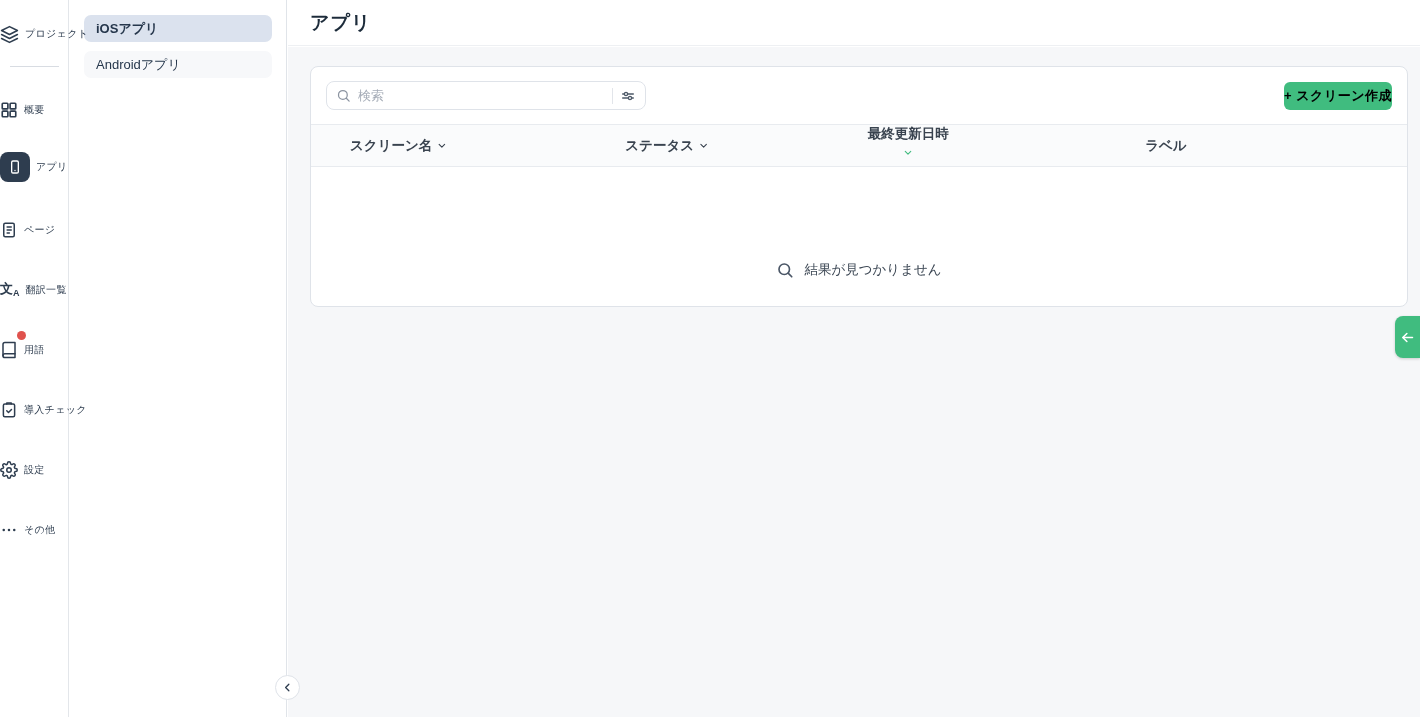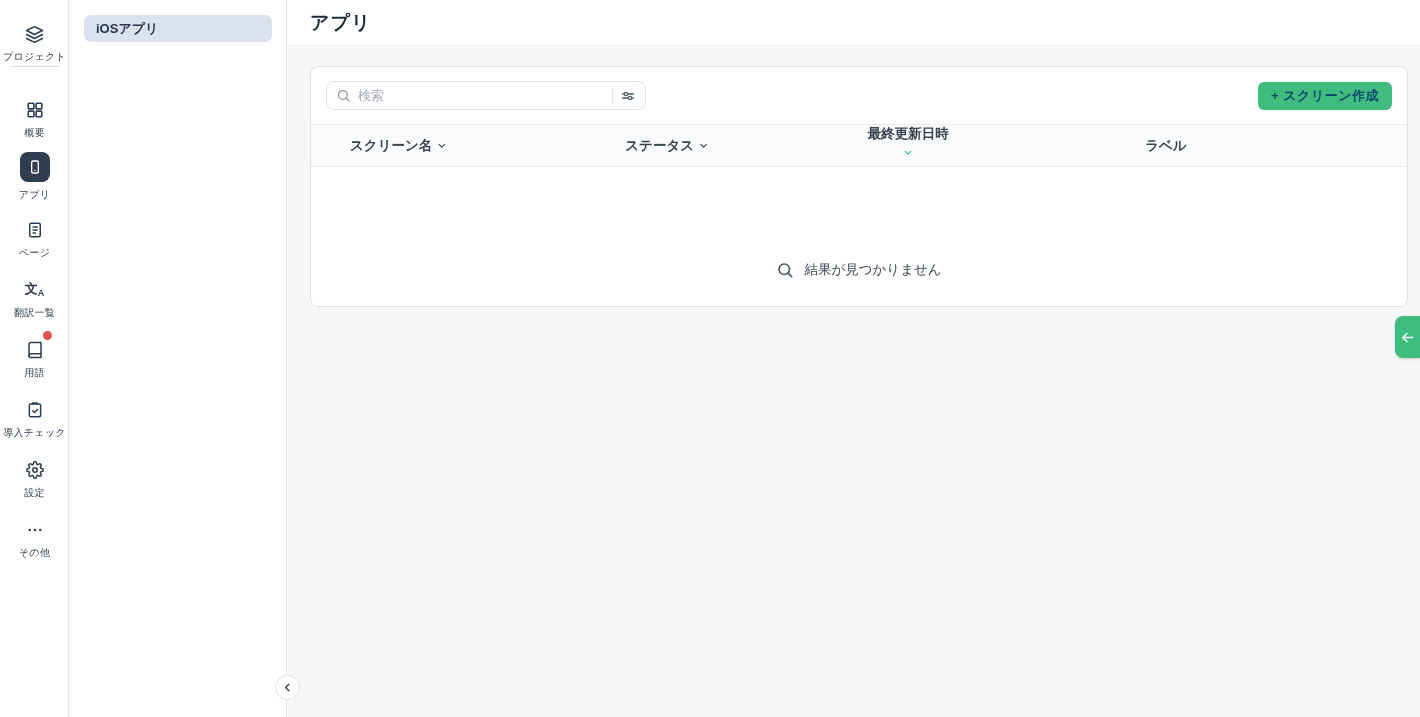--- a/index.html
+++ b/index.html
@@ -2,21 +2,21 @@
 <html><head>
 <meta charset="utf-8">
 <style>
   * { margin:0; padding:0; box-sizing:border-box; }
   html,body { width:1420px; height:717px; overflow:hidden; }
   body { font-family:"Liberation Sans","DejaVu Sans",sans-serif; background:#fff; color:#26374c; }
   .page { position:relative; width:1420px; height:717px; background:#fff; }
 
   
   .primary-sidebar { position:absolute; left:0; top:0; bottom:0; width:69px; background:#fff; border-right:1px solid #e3e6ea; z-index:2; }
-  .ps-item { position:absolute; left:0; width:69px; display:flex; flex-direction:column; align-items:center; gap:6px; cursor:pointer; }
+  .ps-item { position:absolute; left:0; width:69px; display:flex; align-items:center; gap:6px; cursor:pointer; }
   .ps-icon { height:20px; display:flex; align-items:center; justify-content:center; color:#2e3d4f; position:relative; }
   .ps-icon svg { display:block; }
   .ps-icon.active-box { width:30px; height:30px; background:#2e3d4f; border-radius:8px; color:#fff; }
   .ps-label { font-size:10px; color:#2e3d4f; white-space:nowrap; letter-spacing:.3px; }
   .ps-divider { position:absolute; top:66px; left:10px; width:49px; border-top:1px solid #d8dce2; }
   .badge-dot { position:absolute; top:-9px; right:-8px; width:9px; height:9px; border-radius:50%; background:#e0524d; }
   .translate-glyph { font-size:13px; font-weight:600; line-height:1; color:#2e3d4f; }
   .translate-sub { font-size:9px; font-weight:700; vertical-align:-3px; }
 
   
@@ -33,21 +33,21 @@
   .page-title { font-size:19px; font-weight:700; color:#1c2b3a; letter-spacing:1px; }
   .main-body { position:absolute; top:47px; left:0; right:0; bottom:0; background:#f6f7f9; }
 
   .card { position:absolute; left:22px; top:19px; width:1098px; height:241px; background:#fff; border:1px solid #dfe3e9; border-radius:8px; overflow:hidden; }
   .toolbar { height:57px; display:flex; align-items:center; justify-content:space-between; padding:0 15px; }
   .search-field { width:320px; height:29px; border:1px solid #dfe3e9; border-radius:8px; display:flex; align-items:center; padding:0 9px; gap:7px; background:#fff; }
   .search-field input { border:none; outline:none; flex:1; font-size:13px; color:#333f4e; font-family:inherit; background:transparent; }
   .search-field input::placeholder { color:#a4abb6; }
   .search-divider { width:1px; height:16px; background:#e2e5ea; }
   .icon-btn { display:flex; align-items:center; justify-content:center; background:none; border:none; cursor:pointer; color:#4d5968; padding:0; }
-  .create-btn { height:28px; padding:0 13px; background:#40bc7f; color:#0c4a6e; font-size:13px; font-weight:700; border:none; border-radius:6px; cursor:pointer; letter-spacing:.5px; font-family:inherit; }
+  .create-btn { height:28px; padding:0 0; background:#40bc7f; color:#000000; font-size:13px; font-weight:700; border:none; border-radius:6px; cursor:pointer; letter-spacing:.5px; font-family:inherit; }
 
   .table-header { position:relative; height:43px; background:#fafbfc; border-top:1px solid #e8ebef; border-bottom:1px solid #e8ebef; }
   .th { position:absolute; top:0; height:100%; display:flex; align-items:center; gap:4px; transform:translateX(-50%); font-size:13.5px; color:#39434f; font-weight:700; white-space:nowrap; cursor:pointer; }
   .th .chev { color:#39434f; display:flex; }
   .th .chev.sorted { color:#40bc7f; }
   .th1 { left:8%; } .th2 { left:32.5%; } .th3 { left:54.5%;flex-direction:column; } .th4 { left:78%; cursor:default; }
 
   .empty { height:205px; display:flex; align-items:center; justify-content:center; gap:10px; color:#3c4754; font-size:13.5px; }
   .empty .empty-icon { color:#4a5666; display:flex; }
 
@@ -155,20 +155,23 @@
           </svg>
       </span>
       <span class="ps-label">その他</span>
     </div>
 
   </nav>
 
   <nav class="secondary-sidebar">
     <div class="ss-item active">
       <span>iOSアプリ</span>
+    </div>
+    <div class="ss-item idle">
+      <span>Androidアプリ</span>
     </div>
   </nav>
 
   <button class="collapse-btn">
     <span style="display:flex">
       <svg width="13" height="13" viewBox="0 0 24 24" fill="none" stroke="currentColor" stroke-width="2.4" stroke-linecap="round" stroke-linejoin="round">
           <polyline points="14.5 6 8.5 12 14.5 18"></polyline>
         </svg>
     </span>
   </button>

